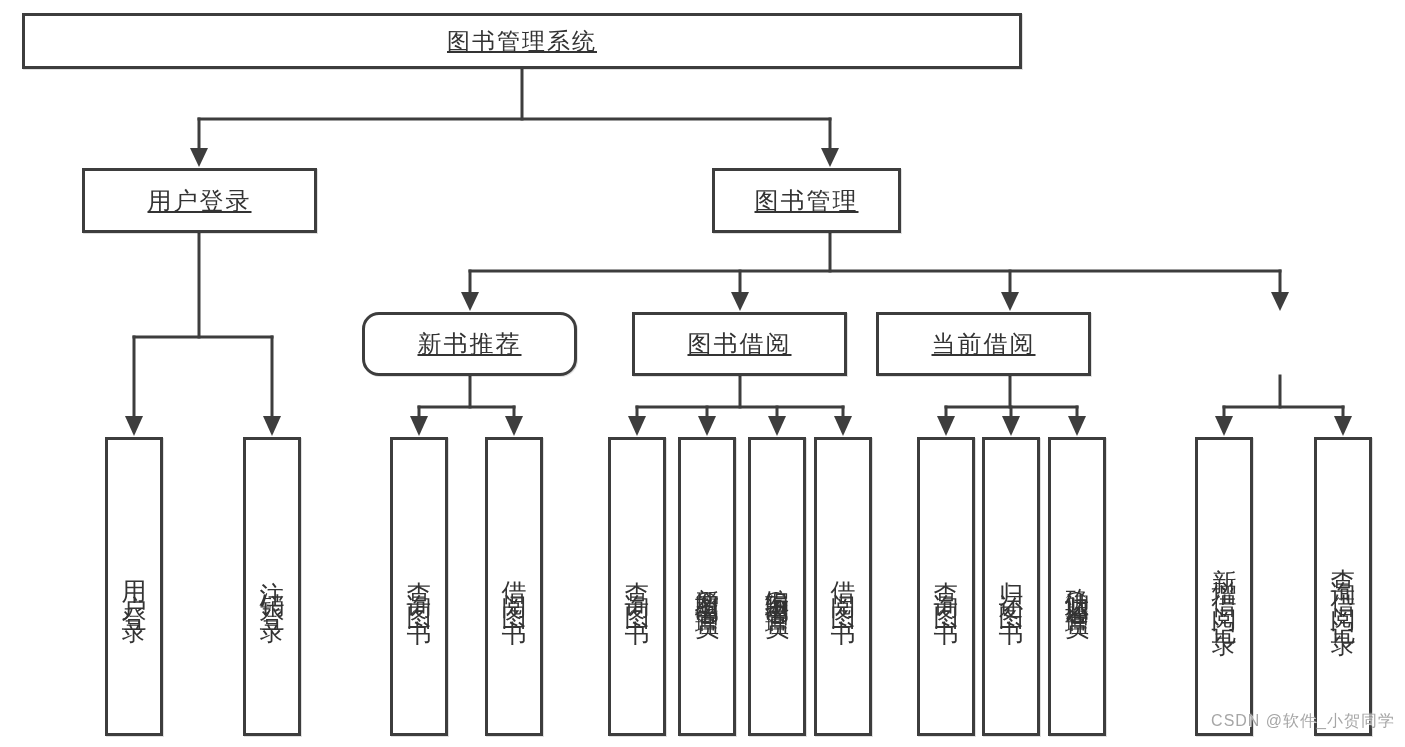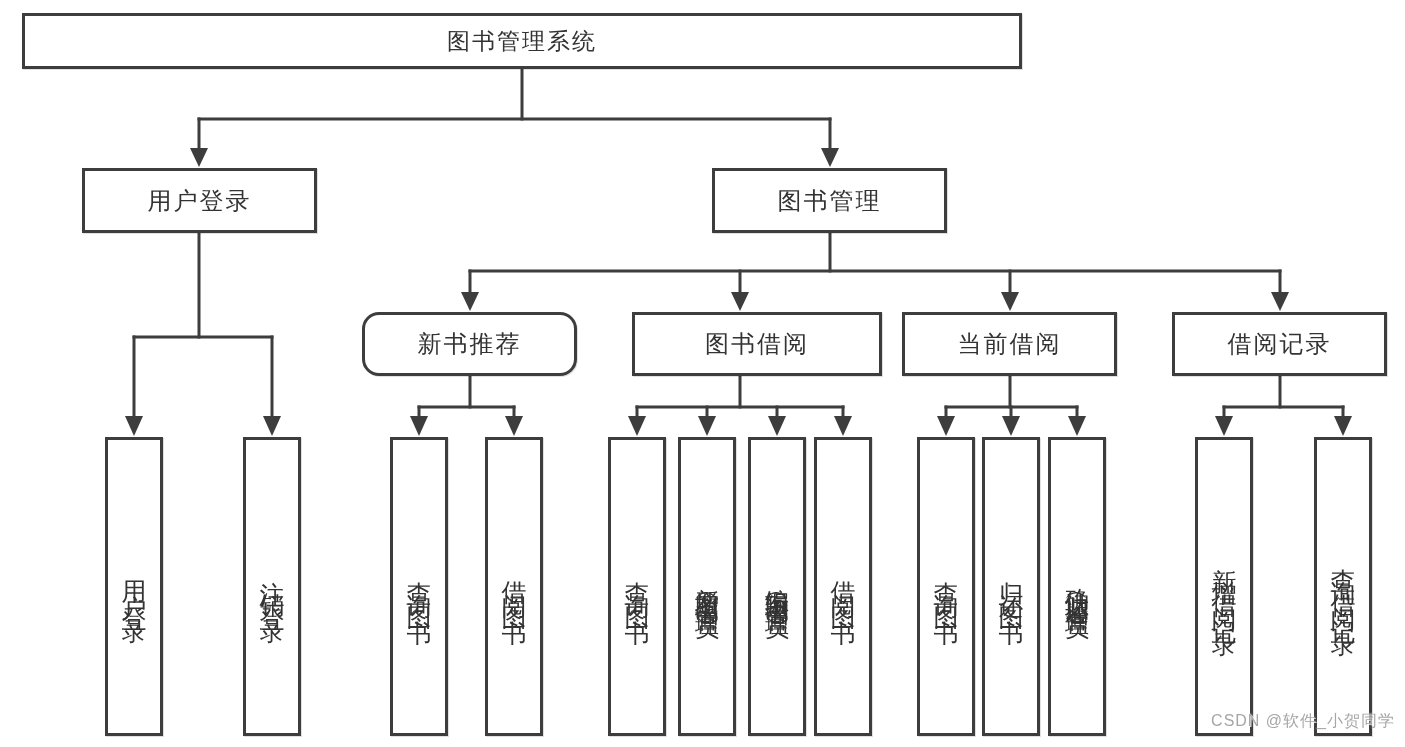--- a/index.html
+++ b/index.html
@@ -25,21 +25,21 @@
     position: absolute;
     box-sizing: border-box;
     border: 3px solid var(--line);
     background: var(--background);
     display: flex;
     align-items: center;
     justify-content: center;
     z-index: 2;
     box-shadow: 1px 1px 0 rgba(0,0,0,0.12);
   }
-  .hlabel { font-size: 24px; letter-spacing: 2px; white-space: nowrap; }
+  .hlabel { font-size: 24px; letter-spacing: 2px; white-space: nowrap; text-decoration: underline; }
   .lvl1 .hlabel { font-size: 23px; }
   .vlabel {
     writing-mode: vertical-rl;
     text-orientation: mixed;
     font-size: 25px;
     letter-spacing: 13px;
     line-height: 1;
     white-space: nowrap;
   }
   .vlabel.tight { font-size: 24px; letter-spacing: 4px; }
@@ -136,35 +136,32 @@
     </g>
   </svg>
 
   <div class="node lvl1" style="left:22px; top:13px; width:1000px; height:56px;">
     <span class="hlabel">图书管理系统</span>
   </div>
 
   <div class="node lvl2" style="left:82px; top:168px; width:235px; height:65px;">
     <span class="hlabel">用户登录</span>
   </div>
-  <div class="node lvl2" style="left:712px; top:168px; width:235px; height:65px;">
+  <div class="node lvl2" style="left:712px; top:168px; width:189px; height:65px;">
     <span class="hlabel">图书管理</span>
   </div>
 
   <div class="node lvl3" style="left:362px; top:312px; width:215px; height:64px;border-radius:17px;">
     <span class="hlabel">新书推荐</span>
   </div>
-  <div class="node lvl3" style="left:632px; top:312px; width:250px; height:64px;">
+  <div class="node lvl3" style="left:632px; top:312px; width:215px; height:64px;">
     <span class="hlabel">图书借阅</span>
   </div>
-  <div class="node lvl3" style="left:902px; top:312px; width:215px; height:64px;">
+  <div class="node lvl3" style="left:876px; top:312px; width:215px; height:64px;">
     <span class="hlabel">当前借阅</span>
-  </div>
-  <div class="node lvl3" style="left:1172px; top:312px; width:215px; height:64px;">
-    <span class="hlabel">借阅记录</span>
   </div>
 
   <div class="node leaf" style="left:105px; top:437px; width:58px; height:299px;">
     <span class="vlabel">用户登录</span>
   </div>
   <div class="node leaf" style="left:243px; top:437px; width:58px; height:299px;">
     <span class="vlabel">注销登录</span>
   </div>
 
   <div class="node leaf" style="left:390px; top:437px; width:58px; height:299px;">

